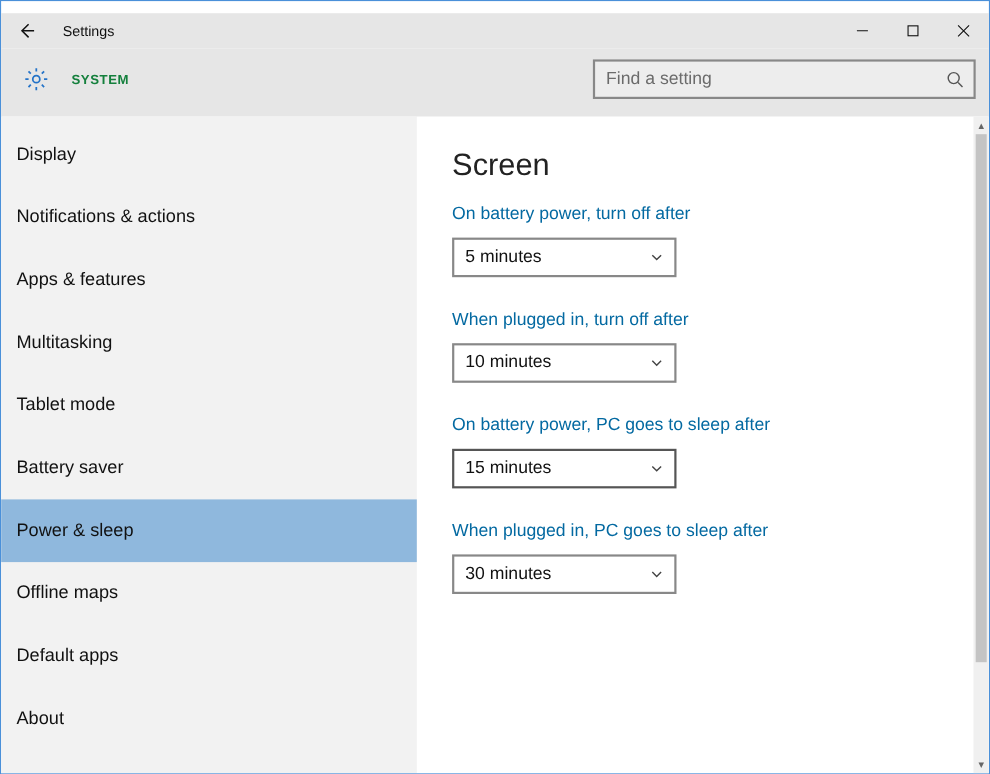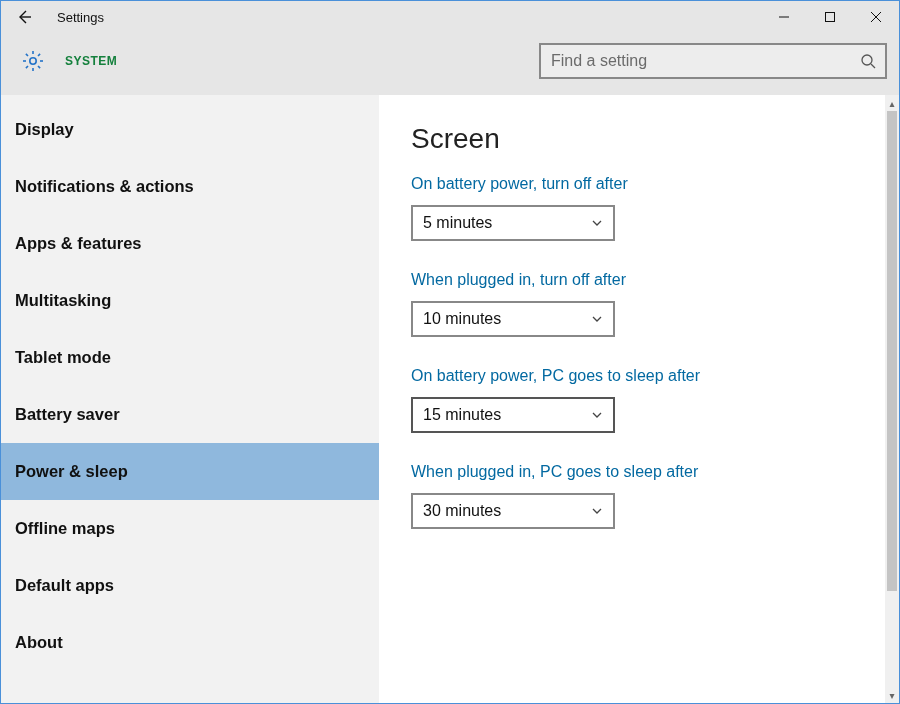--- a/index.html
+++ b/index.html
@@ -1,32 +1,32 @@
 <!DOCTYPE html>
 <html><head>
 <meta charset="utf-8">
 <style>
   * { margin: 0; padding: 0; box-sizing: border-box; }
   html, body { width: 900px; height: 704px; font-family: "Segoe UI", Arial, sans-serif; background: #fff; overflow: hidden; }
   .window { width: 900px; height: 704px; border: 1px solid #4a90d9; display: flex; flex-direction: column; background: #fff; }
-  .titlebar { height: 32px; background: #e6e6e6; display: flex; align-items: center; font-size: 12px; color: #333; }
+  .titlebar { height: 32px; background: #e6e6e6; display: flex; align-items: center; font-size: 12px; color: #333; margin-top: 11px; }
   .titlebar-back { width: 46px; height: 32px; display: flex; align-items: center; justify-content: center; cursor: pointer; }
   .titlebar-title { flex: 0 0 auto; padding-left: 10px; font-size: 13px; color: #111; }
   .titlebar-spacer { flex: 1; }
   .titlebar-btn { width: 46px; height: 32px; display: flex; align-items: center; justify-content: center; cursor: pointer; }
   .header { height: 62px; background: #e6e6e6; display: flex; align-items: center; padding: 0 12px 6px 12px; }
   .header-icon { width: 28px; height: 28px; margin-left: 6px; margin-right: 18px; display:flex; align-items:center; justify-content:center; }
   .header-title { font-size: 12px; font-weight: 600; letter-spacing: 0.5px; color: #15803d; }
   .header-spacer { flex: 1; }
   .search-wrap { width: 348px; height: 36px; border: 2px solid #888; display: flex; align-items: center; background: #ededed; margin-right:0; }
   .search-input { flex: 1; height: 100%; border: none; background: transparent; outline: none; font-size: 16px; color: #555; padding: 0 10px; }
   .search-input::placeholder { color: #6b6b6b; }
   .search-icon { width: 34px; display: flex; align-items: center; justify-content: center; }
   .body { flex: 1; display: flex; position: relative; overflow: hidden; }
-  .sidebar { width: 378px; background: #f2f2f2; display: flex; flex-direction: column; padding-top: 6px; font-weight: bold; }
+  .sidebar { width: 378px; background: #f2f2f2; display: flex; flex-direction: column; padding-top: 6px; }
   .sidebar-item { height: 57px; display: flex; align-items: center; padding-left: 14px; font-size: 16.5px; color: #111; cursor: pointer; }
   .sidebar-item.selected { background: #8fb8dd; }
   .content { flex: 1; background: #fff; padding: 28px 0 0 32px; overflow: hidden; position: relative; }
   .section-title { font-size: 28px; font-weight: 400; color: #222; margin-bottom: 20px; }
   .section-title.sleep { margin-top: 50px; }
   .field-label { font-size: 16px; color: #0369a1; margin-bottom: 12px; }
   .dropdown { width: 204px; height: 36px; border: 2px solid #888; display: flex; align-items: center; background: #fff; cursor: pointer; margin-bottom: 30px; }
   .dropdown.strong { border-color: #555; }
   .dropdown-value { flex: 1; padding-left: 10px; font-size: 16px; color: #111; }
   .dropdown-chevron { width: 32px; display:flex; align-items:center; justify-content:center; }

